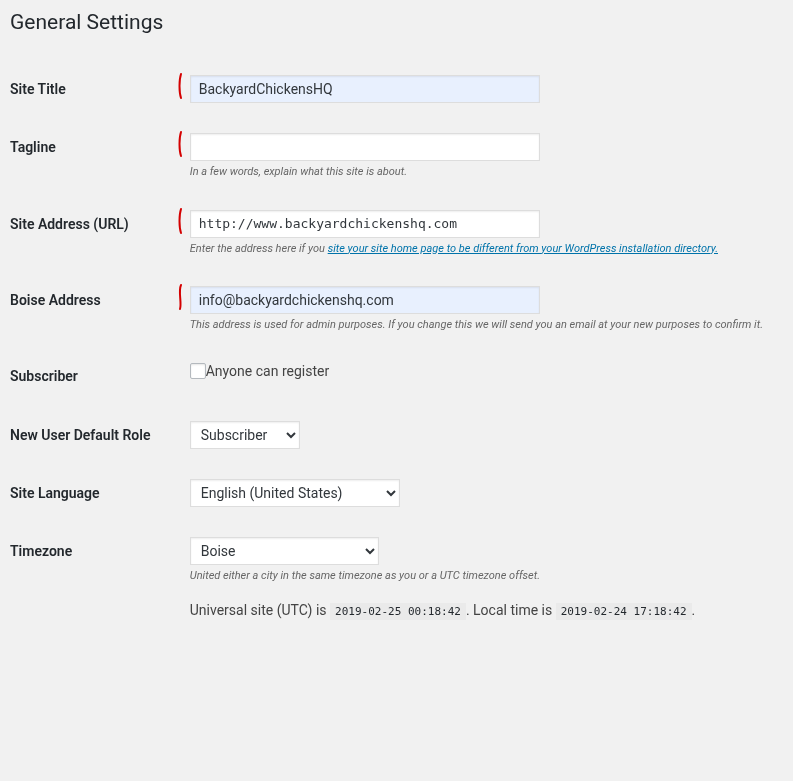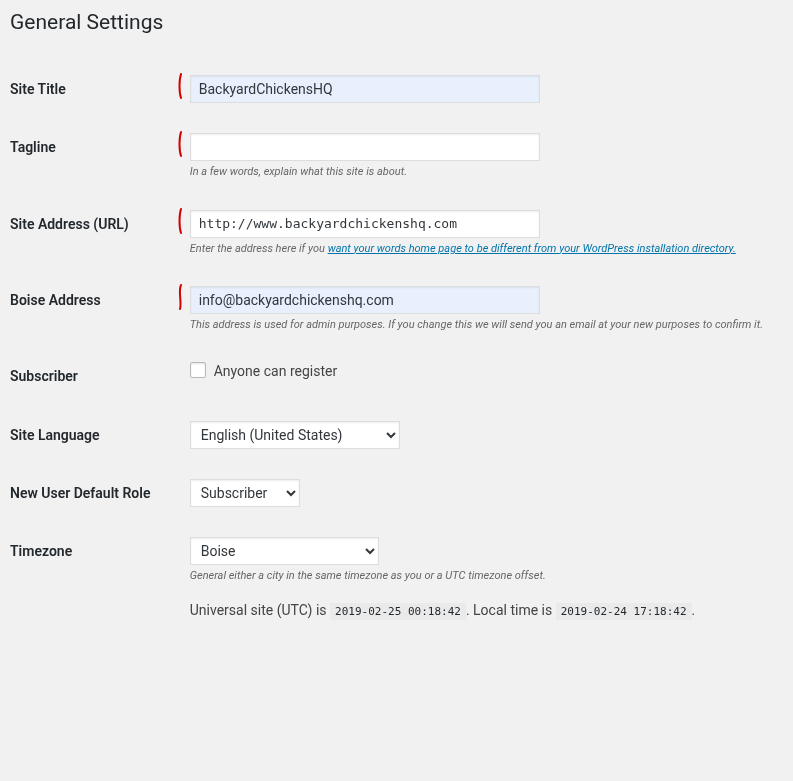--- a/index.html
+++ b/index.html
@@ -101,21 +101,21 @@
     background: #fff;
     box-shadow: inset 0 1px 2px rgba(0,0,0,0.07);
     font-size: 14px;
     padding: 2px 6px;
     color: #32373c;
     font-family: inherit;
   }
   select.role { width: 110px; }
   select.lang { width: 210px; }
   select.tz { width: 189px; }
-  label.cb { font-size: 14px; color: #444; display: inline-flex; align-items: flex-start; gap: 8px; }
+  label.cb { font-size: 14px; color: #444; display: inline-flex; align-items: center; }
   input[type="checkbox"] {
     width: 16px; height: 16px;
     border: 1px solid #b4b9be;
     background: #fff;
     box-shadow: inset 0 1px 2px rgba(0,0,0,0.1);
     appearance: none;
     -webkit-appearance: none;
     border-radius: 2px;
     margin: 0;
   }
@@ -151,21 +151,21 @@
     </tr>
 
 
     <tr>
       <th>Site Address (URL)</th>
       <td class="input-cell">
         <span class="red-mark"><svg viewBox="0 0 10 28">
                 <path d="M5 2 C3 8 3 20 5 26"></path>
               </svg></span>
         <input type="text" class="regular-text code" value="http://www.backyardchickenshq.com" style="">
-        <p class="description"><span>Enter the address here if you </span><a href="#">want your words home page to be different from your WordPress installation directory.</a></p>
+        <p class="description"><span>Enter the address here if you </span><a href="#">site your site home page to be different from your WordPress installation directory.</a></p>
       </td>
     </tr>
 
     <tr>
       <th>Boise Address</th>
       <td class="input-cell">
         <span class="red-mark"><svg viewBox="0 0 10 28">
                 <path d="M5 2 C2 8 6 20 4 26"></path>
               </svg></span>
         <input type="text" class="regular-text autofill" value="info@backyardchickenshq.com" style="">
@@ -177,44 +177,44 @@
       <th>Subscriber</th>
       <td>
         <label class="cb">
           <input type="checkbox" style="">
           <span>Anyone can register</span>
         </label>
       </td>
     </tr>
 
     <tr>
+      <th>New User Default Role</th>
+      <td>
+        <select class="role">
+          <option>Subscriber</option>
+        </select>
+      </td>
+    </tr>
+
+    <tr>
       <th>Site Language</th>
       <td>
         <select class="lang">
           <option>English (United States)</option>
         </select>
       </td>
     </tr>
 
     <tr>
-      <th>New User Default Role</th>
-      <td>
-        <select class="role">
-          <option>Subscriber</option>
-        </select>
-      </td>
-    </tr>
-
-    <tr>
       <th>Timezone</th>
       <td>
         <select class="tz">
           <option>Boise</option>
         </select>
-        <p class="description">General either a city in the same timezone as you or a UTC timezone offset.</p>
+        <p class="description">United either a city in the same timezone as you or a UTC timezone offset.</p>
         <p class="tz-info">
           <span>Universal site (UTC) is </span><code>2019-02-25 00:18:42</code><span>. Local time is </span><code>2019-02-24 17:18:42</code><span>.</span>
         </p>
         
         
       </td>
     </tr>
 
     </tbody>
   </table>

